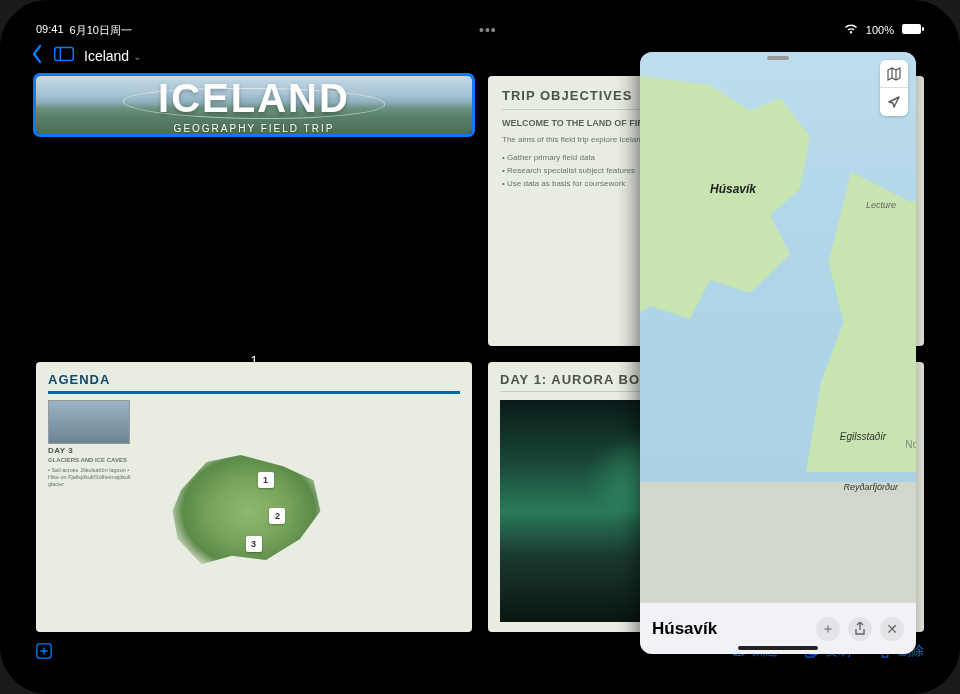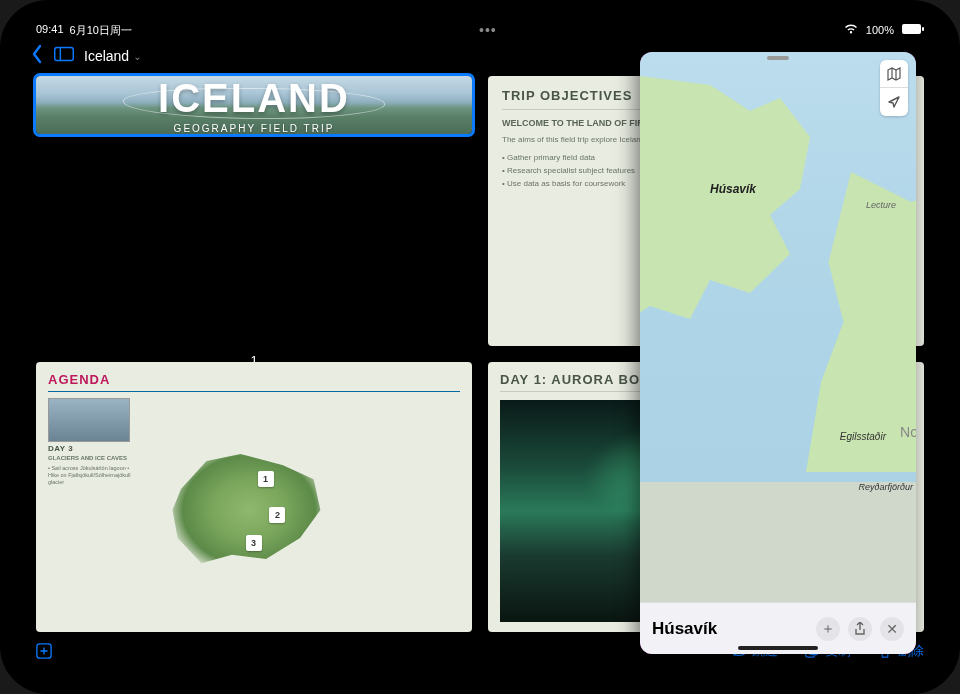--- a/index.html
+++ b/index.html
@@ -137,22 +137,22 @@
   background: #e8ece1;
   display: grid;
   grid-template-columns: 90px 1fr 100px;
   grid-template-rows: auto 1fr;
 }
 .slide3 h3 {
   grid-column: 1 / -1;
   font-size: 13px;
   font-weight: 800;
   letter-spacing: 1px;
-  color: #be185d;
-  border-bottom: 1px solid #0369a1;
+  color: #0c4a6e;
+  border-bottom: 3px solid #0369a1;
   padding-bottom: 4px;
   margin-bottom: 6px;
 }
 .slide3 .mapcol {
   grid-column: 2;
   display:flex; align-items:center; justify-content:center;
   position:relative;
 }
 .islandmap {
   width: 170px; height: 140px;
@@ -268,22 +268,22 @@
   background:#d0d8cc;
 }
 .map-label {
   position:absolute;
   font-size:10px;
   color:#333;
 }
 .map-label.husavik { top:130px; left:70px; font-weight:600; font-style:italic; font-size:12px; color:#222; }
 .map-label.fontur { top:148px; right:20px; font-style:italic; color:#666; font-size:9px; }
 .map-label.egil { bottom:160px; right:30px; font-style:italic; font-size:10px; }
-.map-label.reydar { bottom:110px; right:3px; font-style:italic; font-size:9px; }
-.map-label.nor { bottom:162px; right:-2px; font-size:14px; color:#888; }
+.map-label.reydar { bottom:110px; right:18px; font-style:italic; font-size:9px; }
+.map-label.nor { bottom:152px; right:-2px; font-size:10px; color:#888; }
 .maps-controls {
   position:absolute;
   top:8px; right:8px;
   width:28px;
   background:#fff;
   border-radius:6px;
   box-shadow:0 1px 3px rgba(0,0,0,0.2);
   display:flex; flex-direction:column;
 }
 .maps-controls > div {

